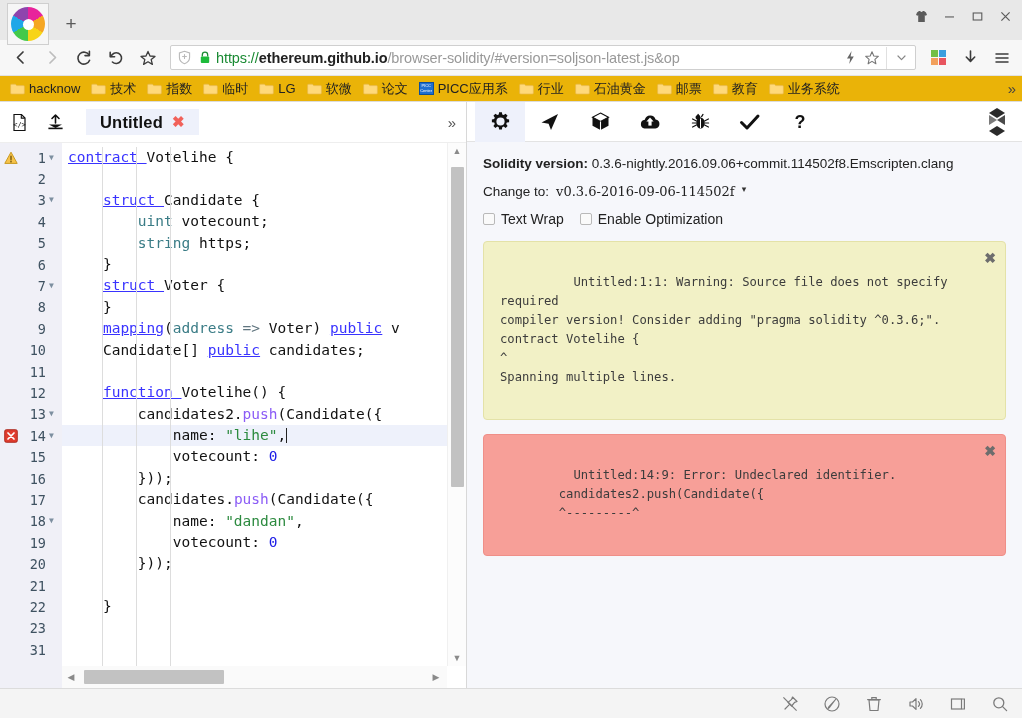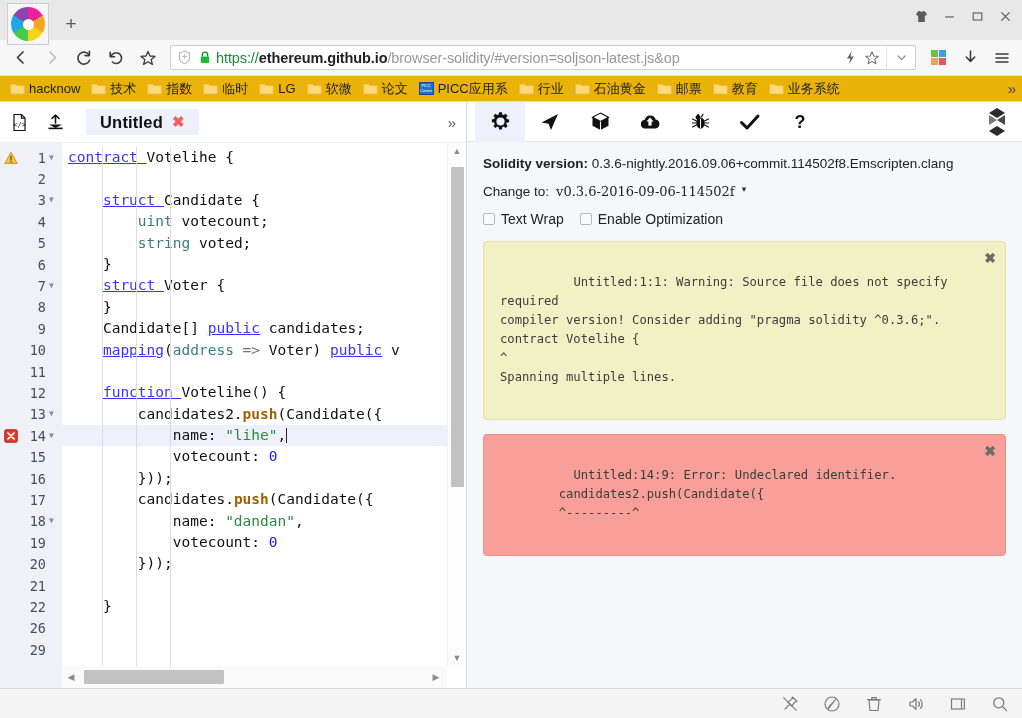--- a/index.html
+++ b/index.html
@@ -107,21 +107,21 @@
   .gline .fold{ width:9px; color:#7d8fa0; font-size:8px; line-height:8px;}
   .gline .fold.empty{ visibility:hidden;}
   .code{ flex:1; position:relative; overflow:hidden; padding-top:4px; background:#fff; min-width:0;}
   .cline{ height:21.4px; white-space:pre; font-family:"DejaVu Sans Mono", monospace; font-size:14.5px;
      color:#111; line-height:21.4px; padding-left:6px; position:relative;}
   .cline.active{ background:#eef1fb; }
   .kw{ color:#3933ff;text-decoration:underline; }
   .typ{ color:#3a7c86; }
   .str{ color:#2c8a3f; }
   .num2{ color:#1a1ae6; }
-  .fn{ color:#a16207;font-weight:bold; }
+  .fn{ color:#8b5cf6; }
   .op{ color:#60757f; }
   .caret{ display:inline-block; width:1px; height:15px; background:#222; vertical-align:-3px;}
   .indent-guide{ position:absolute; top:0; bottom:0; width:1px; background:#dddddd;}
 
   
   .vscroll{ position:absolute; right:0; top:0; bottom:22px; width:19px; background:#fcfcfc; border-left:1px solid #f0f0f0;}
   .vscroll .arrow{ height:16px; display:flex;align-items:center;justify-content:center; color:#8a8a8a; font-size:9px;}
   .vscroll .arrow.bot{ position:absolute; bottom:0; left:0; right:0;}
   .vthumb{ position:absolute; left:3px; right:2px; top:24px; height:320px; background:#c2c2c2; border-radius:1px;}
   .hscroll{ position:absolute; left:62px; right:19px; bottom:0; height:22px; background:#fafafa; display:flex; align-items:center;}
@@ -480,39 +480,39 @@
             </div>
             <div class="gline">
               <span class="num">21</span>
               <span class="fold empty">▼</span>
             </div>
             <div class="gline">
               <span class="num">22</span>
               <span class="fold empty">▼</span>
             </div>
             <div class="gline">
-              <span class="num">26</span>
-              <span class="fold empty">▼</span>
-            </div>
-            <div class="gline">
-              <span class="num">29</span>
+              <span class="num">23</span>
+              <span class="fold empty">▼</span>
+            </div>
+            <div class="gline">
+              <span class="num">31</span>
               <span class="fold empty">▼</span>
             </div>
           </div>
         <div class="code" id="code">
             <div class="cline"><span class="kw">contract </span><span>Votelihe {</span></div>
             <div class="cline"></div>
             <div class="cline"><span>    </span><span class="kw">struct </span><span>Candidate {</span></div>
             <div class="cline"><span>        </span><span class="typ">uint</span><span> votecount;</span></div>
-            <div class="cline"><span>        </span><span class="typ">string</span><span> voted;</span></div>
+            <div class="cline"><span>        </span><span class="typ">string</span><span> https;</span></div>
             <div class="cline"><span>    }</span></div>
             <div class="cline"><span>    </span><span class="kw">struct </span><span>Voter {</span></div>
             <div class="cline"><span>    }</span></div>
+            <div class="cline"><span>    </span><span class="kw">mapping</span><span>(</span><span class="typ">address</span><span> </span><span class="op">=&gt;</span><span> Voter) </span><span class="kw">public</span><span> v</span></div>
             <div class="cline"><span>    Candidate[] </span><span class="kw">public</span><span> candidates;</span></div>
-            <div class="cline"><span>    </span><span class="kw">mapping</span><span>(</span><span class="typ">address</span><span> </span><span class="op">=&gt;</span><span> Voter) </span><span class="kw">public</span><span> v</span></div>
             <div class="cline"></div>
             <div class="cline"><span>    </span><span class="kw">function </span><span>Votelihe() {</span></div>
             <div class="cline"><span>        candidates2.</span><span class="fn">push</span><span>(Candidate({</span></div>
             <div class="cline active"><span>            name: </span><span class="str">"lihe"</span><span>,</span><span class="caret"></span></div>
             <div class="cline"><span>            votecount: </span><span class="num2">0</span></div>
             <div class="cline"><span>        }));</span></div>
             <div class="cline"><span>        candidates.</span><span class="fn">push</span><span>(Candidate({</span></div>
             <div class="cline"><span>            name: </span><span class="str">"dandan"</span><span>,</span></div>
             <div class="cline"><span>            votecount: </span><span class="num2">0</span></div>
             <div class="cline"><span>        }));</span></div>

